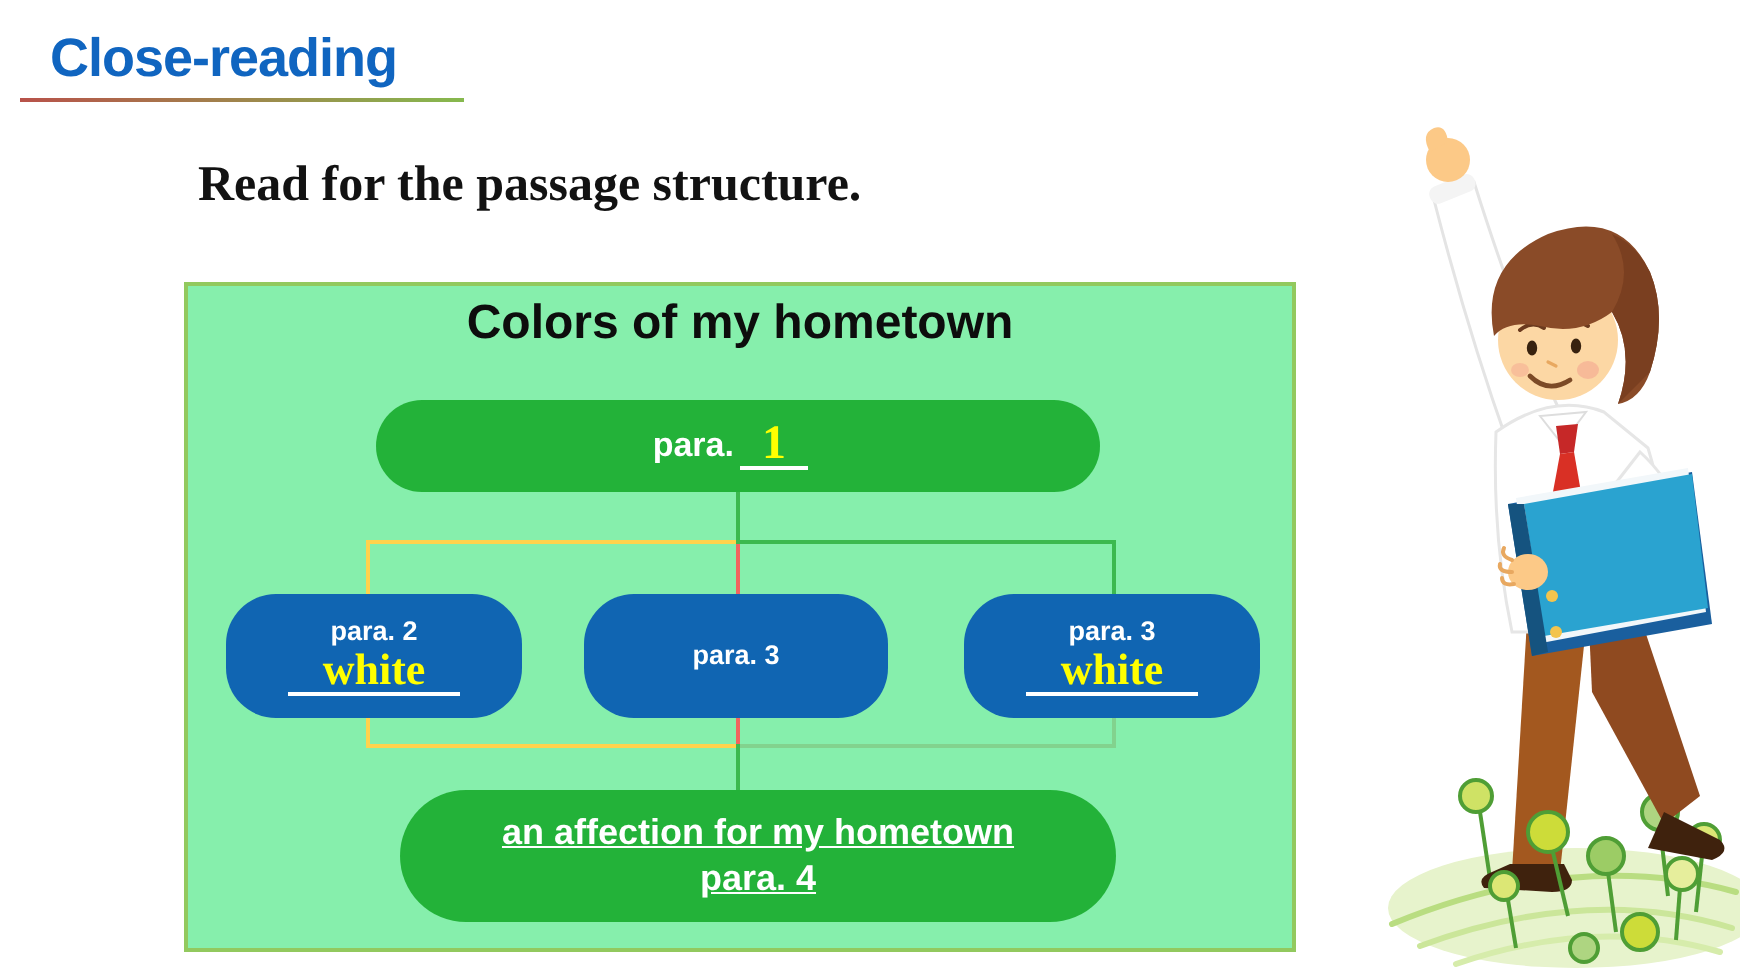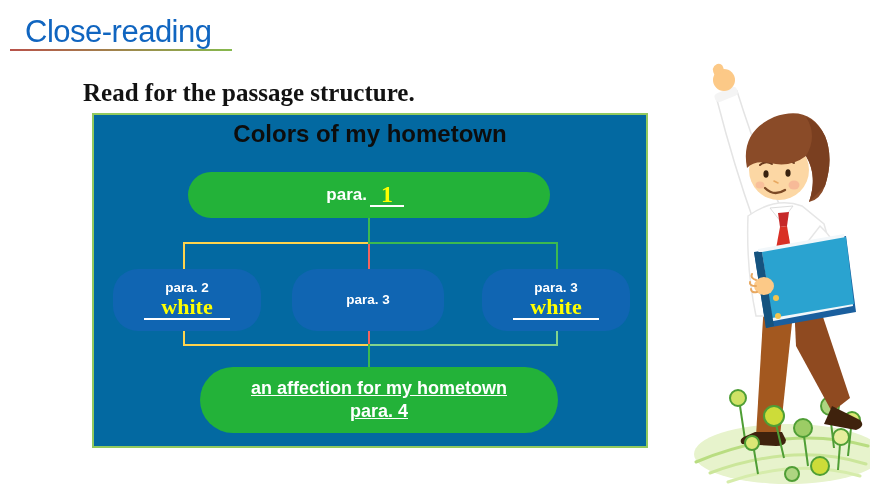--- a/index.html
+++ b/index.html
@@ -1,31 +1,31 @@
 <!DOCTYPE html>
 <html style="--header-blue: #1065c0; --rule-red: #b8524a; --rule-green: #86b94e; --box-border: #92c95e; --green-pill: #23b239; --blue-pill: #1065b2; --answer-yellow: #ffff00; --connector-yellow: #ffd34d; --connector-red: #f2645f; --connector-green: #3cb94f; --connector-light-green: #82d38e;"><head>
 <meta charset="utf-8">
 <style>
   html,body{margin:0;padding:0;background:#fff;}
   .slide{position:relative;width:870px;height:489px;background:#ffffff;overflow:hidden;
          font-family:"Liberation Sans",sans-serif;}
 
   
-  .header-label{position:absolute;left:25px;top:14px;font-size:31px;font-weight:normal;
+  .header-label{position:absolute;left:25px;top:14px;font-size:27px;font-weight:bold;
     letter-spacing:-0.5px;color:var(--header-blue,#1065c0);}
   .header-underline{position:absolute;left:10px;top:49px;width:222px;height:2px;
     background:linear-gradient(90deg,var(--rule-red,#b8524a),var(--rule-green,#86b94e));}
 
   
-  .slide-title{position:absolute;left:83px;top:79px;font-family:"Liberation Serif",serif;
+  .slide-title{position:absolute;left:99px;top:79px;font-family:"Liberation Serif",serif;
     font-weight:bold;font-size:25px;color:#121212;}
 
   
-  .diagram-box{position:absolute;left:92px;top:113px;width:552px;height:331px;
-    border:2px solid var(--box-border,#92c95e);background:#0369a1;}
+  .diagram-box{position:absolute;left:92px;top:141px;width:552px;height:331px;
+    border:2px solid var(--box-border,#92c95e);background:#86efac;}
   .diagram-title{position:absolute;left:0;top:5px;width:100%;text-align:center;
     font-size:24px;font-weight:bold;color:#0d0d0d;}
 
   
   .pill{position:absolute;display:flex;align-items:center;justify-content:center;
     color:#fff;font-weight:bold;text-align:center;box-sizing:border-box;}
   .pill.green{background:var(--green-pill,#23b239);}
   .pill.blue{background:var(--blue-pill,#1065b2);flex-direction:column;}
   .intro-pill{left:94px;top:57px;width:362px;height:46px;border-radius:23px;font-size:17px;}
   .blank{display:inline-block;border-bottom:2px solid #fff;padding:0 11px;margin:0 3px;line-height:1;}

